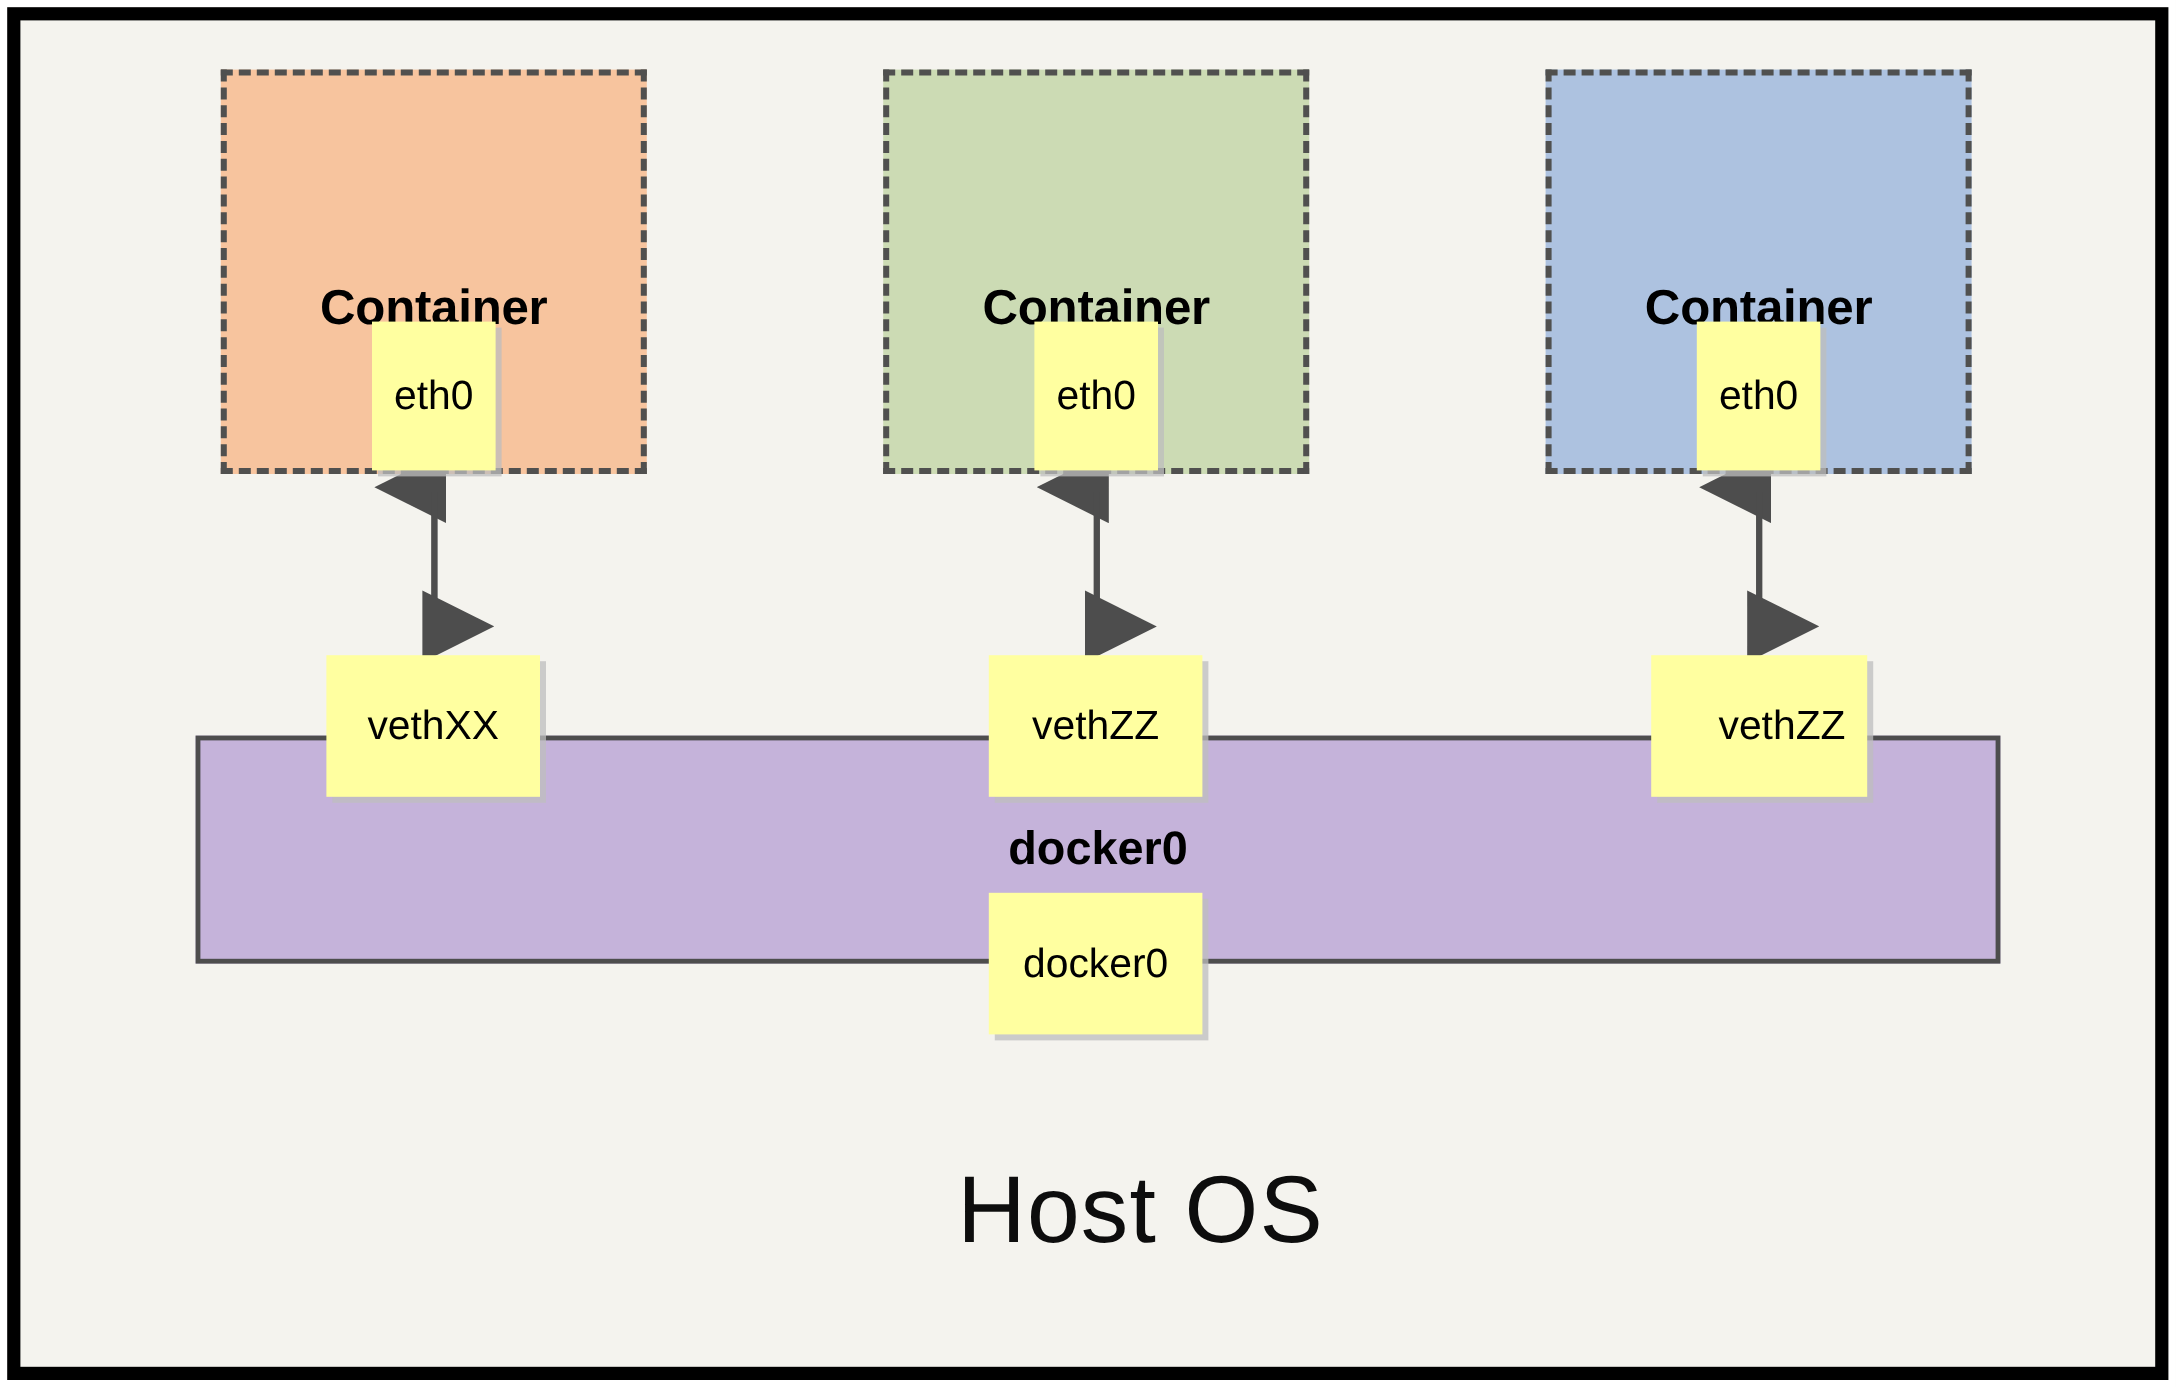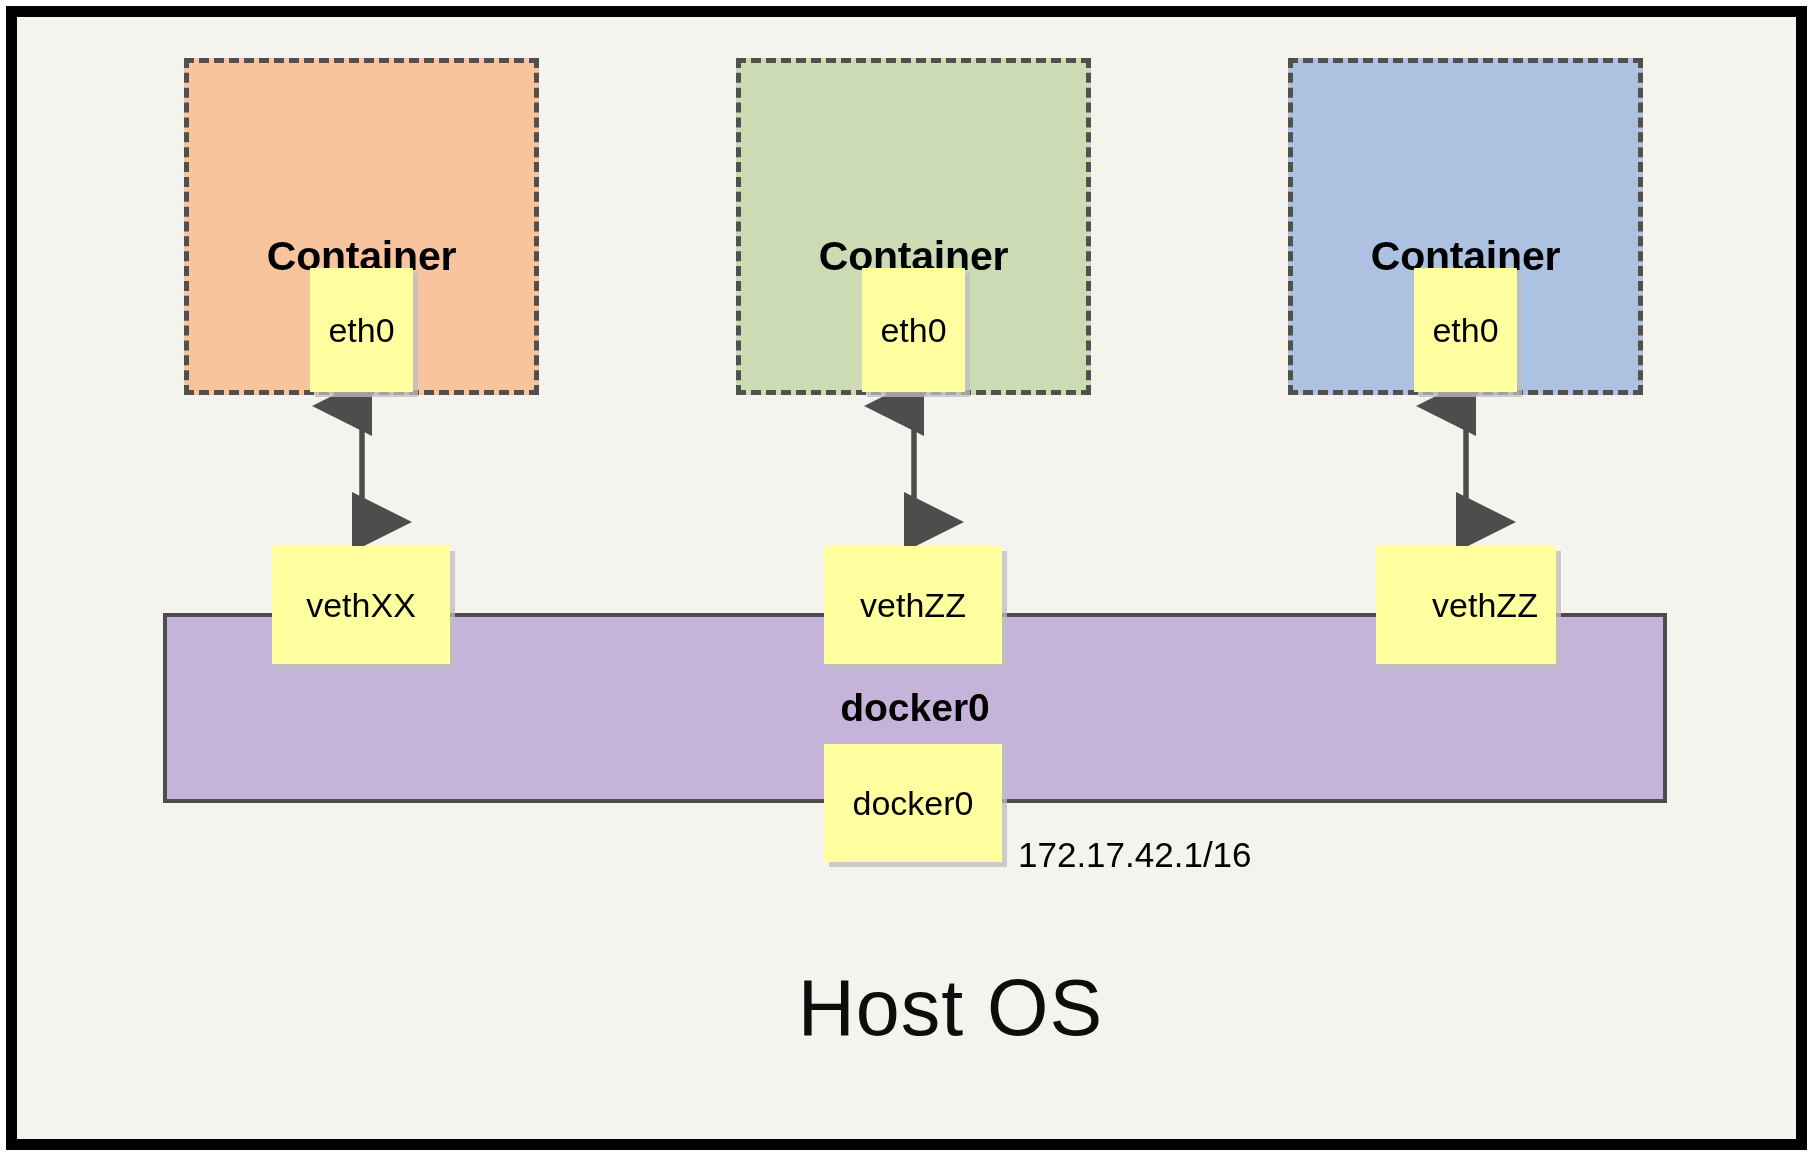--- a/index.html
+++ b/index.html
@@ -172,18 +172,17 @@
     <div class="docker-bar" style="left:163px; top:613px; width:1504px; height:190px;">
     </div>
     <div class="docker-bar-label" style="left:163px; top:686px; width:1504px;">docker0</div>
 
     <div class="yellow-box" style="left:272px; top:546px; width:178px; height:118px;">vethXX</div>
     <div class="yellow-box" style="left:824px; top:546px; width:178px; height:118px;">vethZZ</div>
     <div class="yellow-box" style="left:1376px; top:546px; width:180px; height:118px;padding-left:38px;">vethZZ</div>
 
     <div class="yellow-box" style="left:824px; top:744px; width:178px; height:118px;">docker0</div>
 
-    <div class="ip-label" style="left:1018px; top:835px;">172.17.42.1/16</div>
 
     <div class="host-os" style="left:0px; top:962px;margin-left:44px;">Host OS</div>
 
   </div>
 </div>
 
 </body></html>

